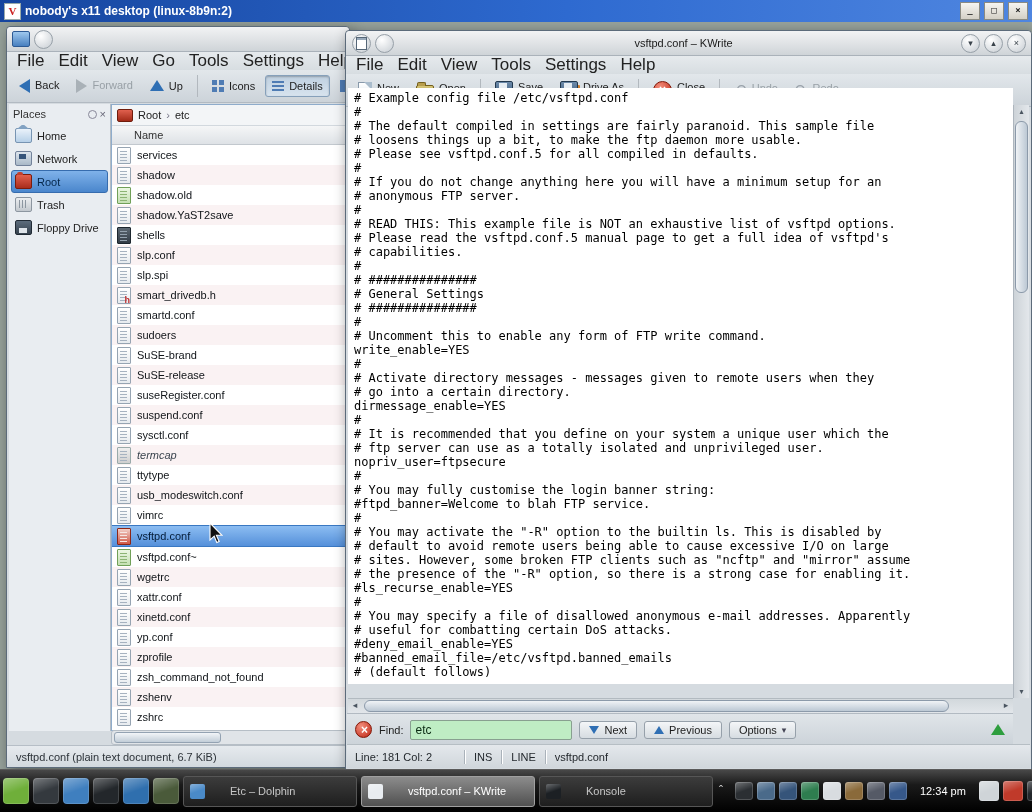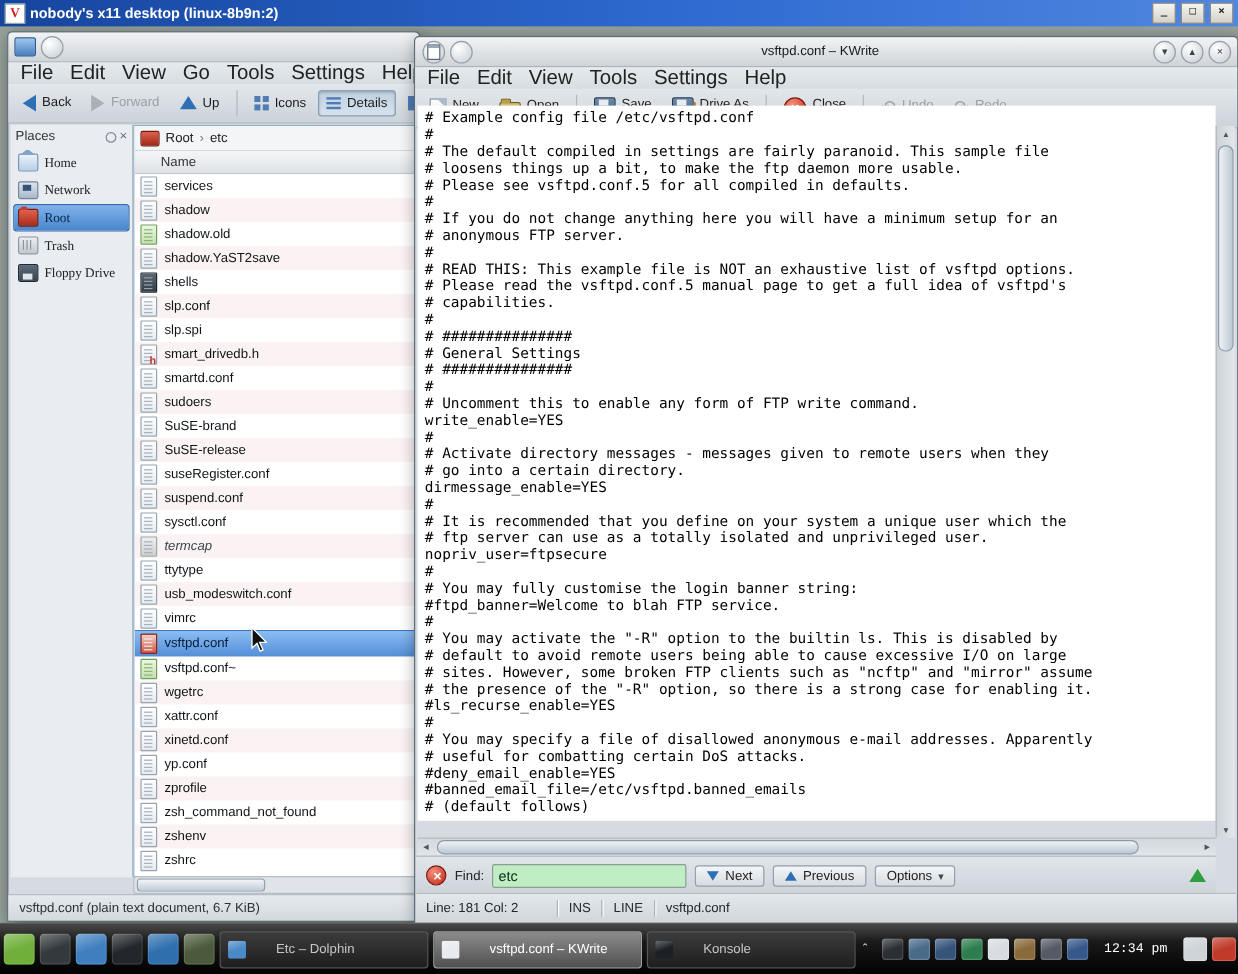--- a/index.html
+++ b/index.html
@@ -54,21 +54,21 @@
   
   .dolphin{left:6px;top:26px;width:342px;height:740px;z-index:1;}
   .app-icon-dolphin{width:16px;height:14px;border-radius:2px;background:linear-gradient(#9ec8ee,#4880c0);
                     border:1px solid #2c5a94;flex:none;}
   .places{position:absolute;left:2px;top:77px;width:101px;bottom:36px;background:#e9edf1;
           border-right:1px solid #b4bcc4;overflow:hidden;}
   .places-header{height:20px;display:flex;align-items:center;justify-content:space-between;padding:0 4px;color:#333;}
   .ph-icons{display:flex;align-items:center;gap:3px;color:#667;}
   .ph-dot{width:7px;height:7px;border-radius:50%;border:1px solid #889;}
   .place-item{height:21px;display:flex;align-items:center;gap:5px;padding:0 3px;margin:0 2px;border-radius:3px;
-              border:1px solid transparent;white-space:nowrap;overflow:hidden;font-family:Liberation Serif, serif;}
+              border:1px solid transparent;white-space:nowrap;overflow:hidden;}
   .place-item.selected{background:linear-gradient(#7fb2ea,#4a86cc);border-color:#366cae;color:#04264a;}
   .picon{width:15px;height:13px;flex:none;border-radius:2px;position:relative;}
   .pi-home{background:linear-gradient(#eaf2fa,#b6d0e8);border:1px solid #7794b2;}
   .pi-home::before{content:"";position:absolute;left:1px;top:-5px;border:6px solid transparent;border-top:none;
                    border-bottom:5px solid #82a2c2;}
   .pi-network{background:linear-gradient(#dde5ed,#a9b9c8);border:1px solid #72829a;}
   .pi-network::before{content:"";position:absolute;left:3px;top:2px;width:7px;height:5px;background:#35547a;}
   .pi-root{background:linear-gradient(#e2604e,#a92d1c);border:1px solid #7c1c0c;}
   .pi-root::before{content:"";position:absolute;left:1px;top:-3px;width:6px;height:3px;background:#c2402e;
                    border-radius:2px 2px 0 0;}
@@ -169,21 +169,21 @@
   .launchers,.tray,.corner{display:flex;align-items:center;gap:4px;}
   .launcher{width:26px;height:26px;border-radius:4px;flex:none;box-shadow:inset 0 0 0 1px rgba(255,255,255,.15);}
   .taskbtn{width:160px;height:29px;flex:none;display:flex;align-items:center;gap:6px;padding:0 6px;border-radius:3px;
            background:linear-gradient(#3c3c3c,#1e1e1e);border:1px solid #565656;color:#c6c6c6;}
   .taskbtn.active{background:linear-gradient(#8c8c8c,#505050);border-color:#a0a0a0;color:#fff;}
   .task-icon{width:15px;height:15px;border-radius:2px;flex:none;}
   .task-label{white-space:nowrap;overflow:hidden;text-overflow:ellipsis;margin-left:19px;}
   .tray{margin-left:6px;}
   .tray-expander{color:#cfcfcf;font-size:12px;margin:0 2px;}
   .tray-icon{width:18px;height:18px;border-radius:3px;flex:none;box-shadow:inset 0 0 0 1px rgba(255,255,255,.18);}
-  .clock{color:#fff;margin:0 9px;white-space:nowrap;font-family:Liberation Mono, monospace;}
+  .clock{color:#fff;margin:0 9px;white-space:nowrap;}
   .corner{margin-left:auto;}
   .corner .tray-icon{width:20px;height:20px;}
 
   .cursor{position:absolute;left:209px;top:523px;z-index:10;pointer-events:none;}
 </style>
 </head>
 <body>
 
 <div id="screen">
 

